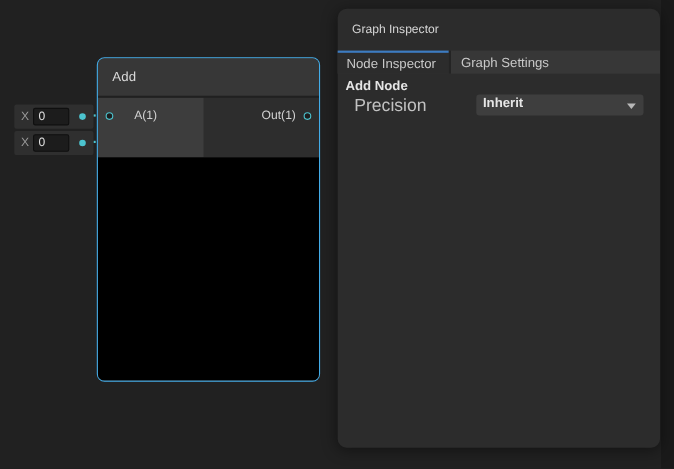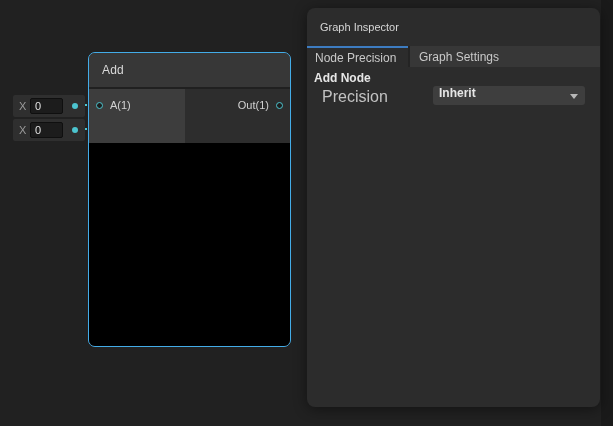--- a/index.html
+++ b/index.html
@@ -63,21 +63,21 @@
   .ports-in { width:96px; background:#3d3d3d; padding-top:4px; }
   .ports-out { flex:1; background:#2d2d2d; padding-top:4px;text-align:right; }
   .port-row { height:24px; display:flex; align-items:center; }
   .port-row.out { justify-content:flex-end; }
   .port-ring {
     width:7px; height:7px; border-radius:50%;
     border:1.5px solid #4cc4cf; background:#1e1e1e; flex:0 0 auto;
   }
   .ports-in .port-ring { margin-left:7px; }
   .ports-out .port-ring { margin-left:7px; margin-right:7px; }
-  .port-label { color:#d2d2d2; font-size:11px; margin-left:7px; }
+  .port-label { color:#d2d2d2; font-size:11px; margin-left:19px; }
   .port-row.out .port-label { margin-left:0; }
   .node-preview { flex:1; background:#000; }
 
   
   .panel {
     position:absolute; left:307px; top:8px; width:293px; height:399px;
     background:#2c2c2c; border-radius:8px;
     box-shadow:0 2px 14px rgba(0,0,0,.45);
   }
   .panel-titlebar {
@@ -169,21 +169,21 @@
     </div>
     <div class="node-preview"></div>
   </div>
 
   <div class="panel">
     <div class="panel-titlebar">
       <span class="panel-title">Graph Inspector</span>
     </div>
     <div class="tab-strip">
       <div class="tab-active">
-        <span class="tab-label">Node Precision</span>
+        <span class="tab-label">Node Inspector</span>
       </div>
       <div class="tab-divider"></div>
       <div class="tab-inactive">
         <span class="tab-label">Graph Settings</span>
       </div>
     </div>
     <div class="section-title">Add Node</div>
     <div class="field-label">Precision</div>
     <div class="dropdown">
       <span class="dropdown-value">Inherit</span>

